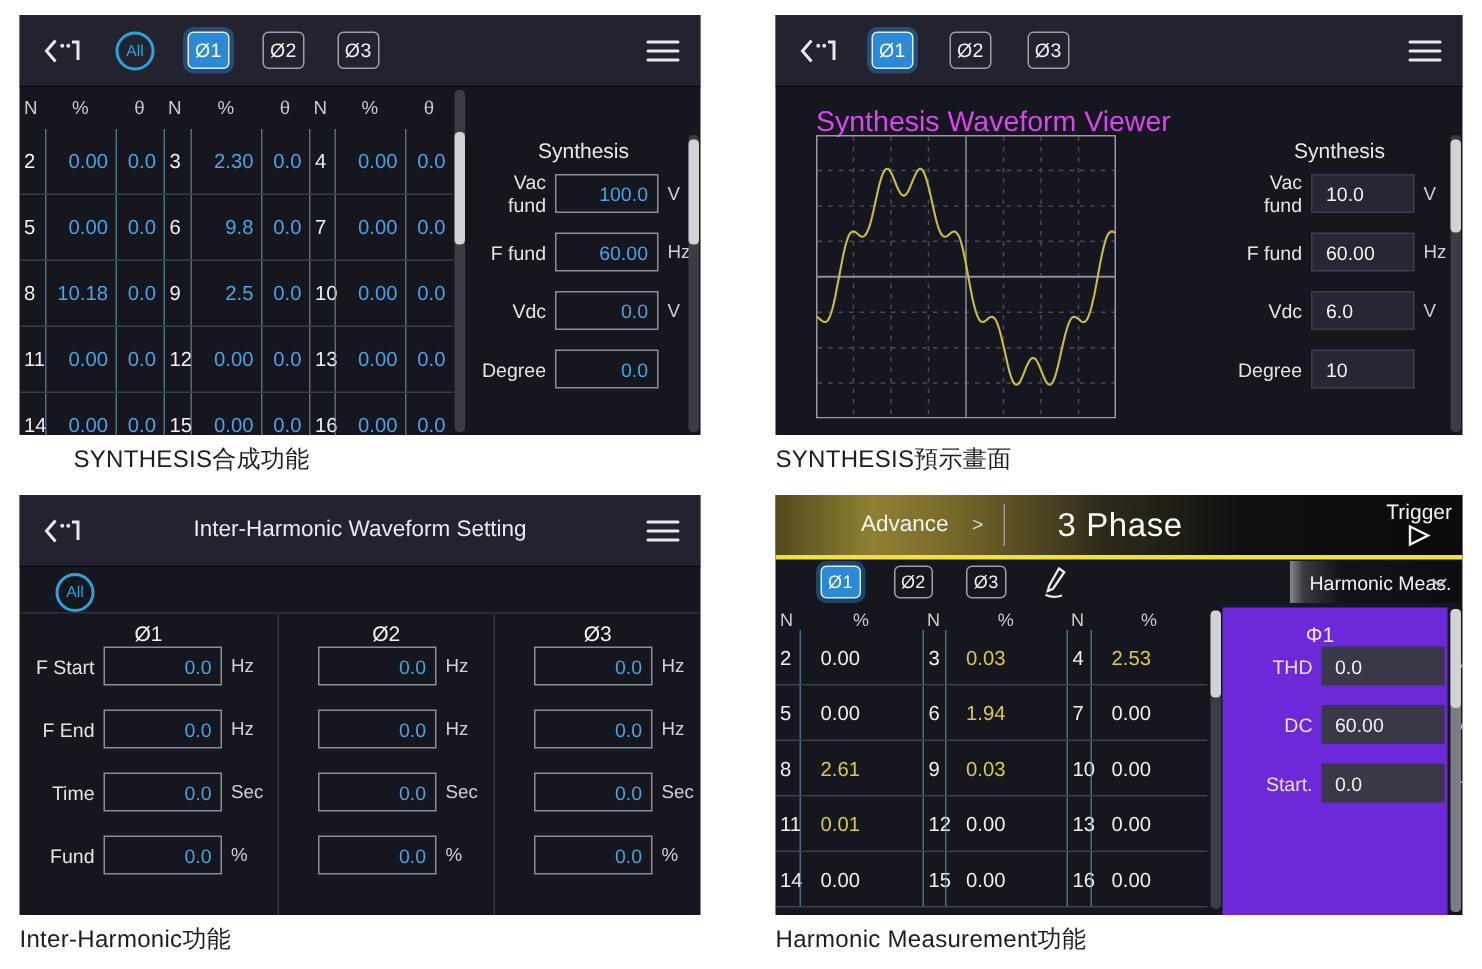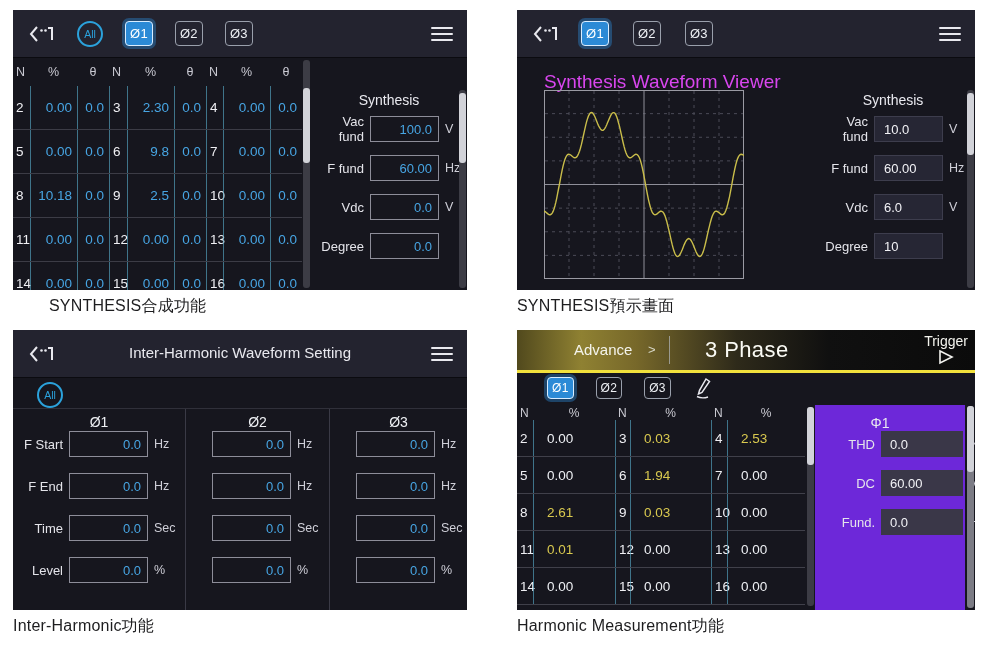--- a/index.html
+++ b/index.html
@@ -315,21 +315,21 @@
             <div class="ih-label">F End</div>
             <div class="ih-box">0.0</div>
             <div class="f-unit">Hz</div>
           </div>
           <div class="ih-row">
             <div class="ih-label">Time</div>
             <div class="ih-box">0.0</div>
             <div class="f-unit">Sec</div>
           </div>
           <div class="ih-row">
-            <div class="ih-label">Level</div>
+            <div class="ih-label">Fund</div>
             <div class="ih-box">0.0</div>
             <div class="f-unit">%</div>
           </div>
         </div>
         <div class="ih-col bl">
           <div class="ih-title">Ø2</div>
           <div class="ih-row pad">
             <div class="ih-box">0.0</div>
             <div class="f-unit">Hz</div>
           </div>
@@ -385,20 +385,26 @@
       <div style="display:flex;gap:22px;">
           <button class="phase-btn sel">Ø1</button>
           <button class="phase-btn">Ø2</button>
           <button class="phase-btn">Ø3</button>
         </div>
       <svg class="pen" viewBox="0 0 20 22">
         <path d="M13 2 l3.5 2.5 -7.5 11 -3.5 1.5 1 -3.6 z" fill="none" stroke="#e9e9ef" stroke-width="1.5"></path>
         <path d="M4 19.5 q5 2.5 11 .5" fill="none" stroke="#e9e9ef" stroke-width="1.4"></path>
       </svg>
     </div>
+    <div class="dd">
+      <span>Harmonic Meas.</span>
+      <svg width="11" height="7" viewBox="0 0 11 7">
+        <polyline points="1,1 5.5,5.5 10,1" fill="none" stroke="#b9b9c2" stroke-width="1.5"></polyline>
+      </svg>
+    </div>
     <div class="t4" id="t4">
         <div class="gridrow thead">
           <div class="hc n">N</div>
           <div class="hc">%</div>
           <div class="hc n">N</div>
           <div class="hc">%</div>
           <div class="hc n">N</div>
           <div class="hc">%</div>
         </div>
         <div class="gridrow trow">
@@ -449,21 +455,21 @@
             <div class="f-label">THD</div>
             <div class="f-box">0.0</div>
             <div class="f-unit">%</div>
           </div>
           <div class="f-row">
             <div class="f-label">DC</div>
             <div class="f-box">60.00</div>
             <div class="f-unit">V</div>
           </div>
           <div class="f-row">
-            <div class="f-label">Fund.</div>
+            <div class="f-label">Start.</div>
             <div class="f-box">0.0</div>
             <div class="f-unit">Hz</div>
           </div>
         </div>
     </div>
     <div class="sb" style="left:290px;top:77px;bottom:4px;">
       <div class="thumb" style="top:0;height:58px;"></div>
     </div>
     <div class="sb light" style="left:450px;top:76px;bottom:2px;">
       <div class="thumb" style="top:0;height:66px;"></div>

